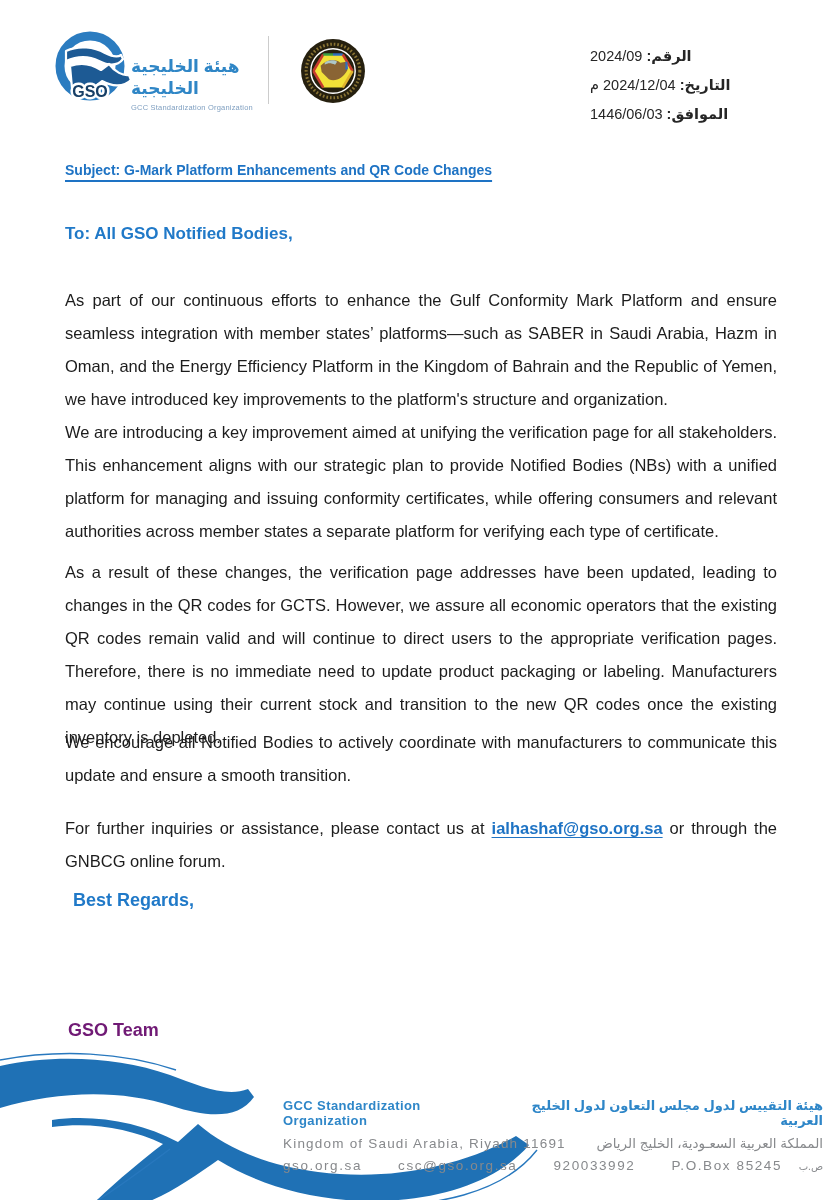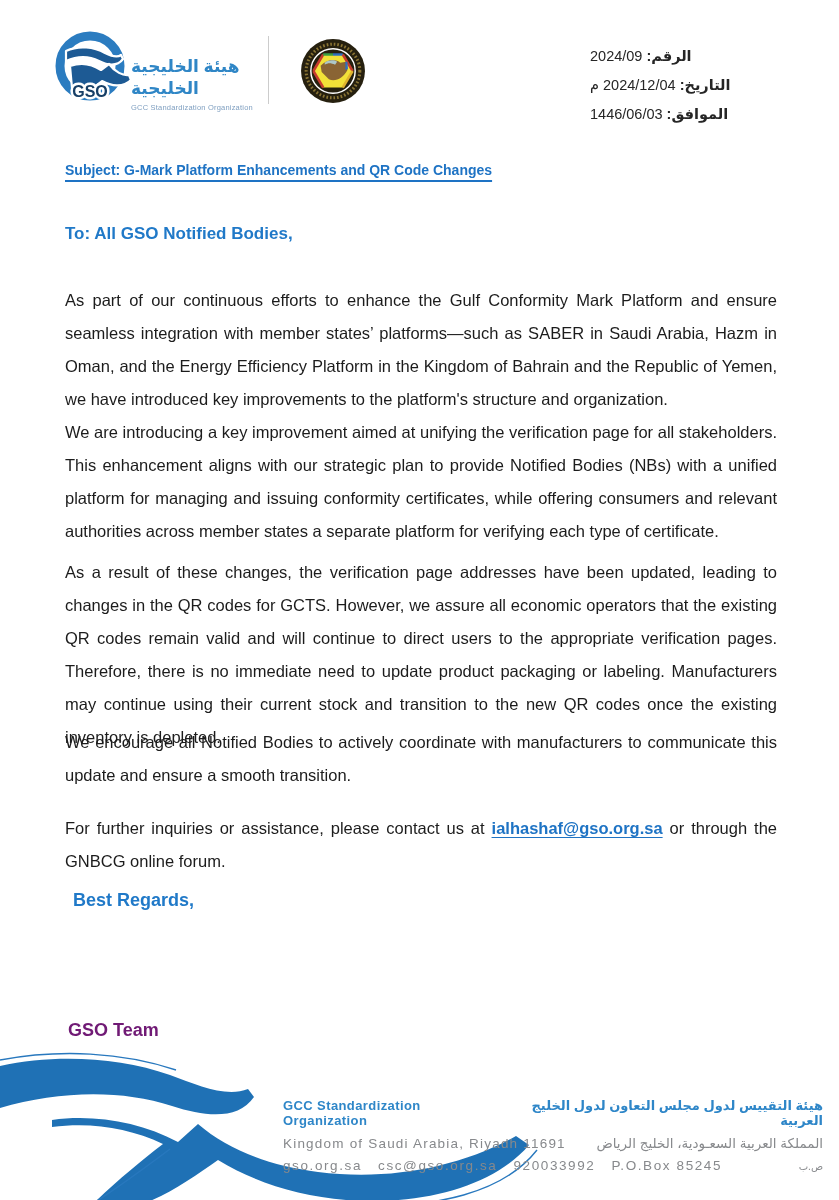--- a/index.html
+++ b/index.html
@@ -51,21 +51,21 @@
   
   .swoosh{position:absolute; left:0; top:1052px; width:560px; height:148px;}
   .footer{
     position:absolute; left:283px; top:1098px; width:540px;
   }
   .f-row{display:flex; justify-content:space-between; align-items:baseline; margin-bottom:7px;}
   .f-org-en{font-size:13px; font-weight:bold; color:#2e86c8; letter-spacing:0.4px;}
   .f-org-ar{font-size:13px; font-weight:bold; color:#2e86c8; direction:rtl;}
   .f-addr-en{font-size:13.5px; color:#87898c; letter-spacing:1.2px;}
   .f-addr-ar{font-size:13.5px; color:#87898c; direction:rtl;}
-  .f-contact{display:flex; gap:16px; font-size:13.5px; color:#87898c; letter-spacing:1.6px;}
+  .f-contact{display:flex; gap:36px; font-size:13.5px; color:#87898c; letter-spacing:1.6px;}
   .f-pobox-ar{font-size:10px; color:#87898c; direction:rtl;}
 </style>
 </head>
 <body>
 
 <div class="page">
 
   <svg class="gso-logo" viewBox="0 0 200 80">
     <circle cx="40" cy="40" r="30" fill="none" stroke="#2b7cc0" stroke-width="9"></circle>
     <g transform="translate(16,18)" fill="#1d5a94" stroke="#ffffff" stroke-width="2.2" stroke-linejoin="round">

